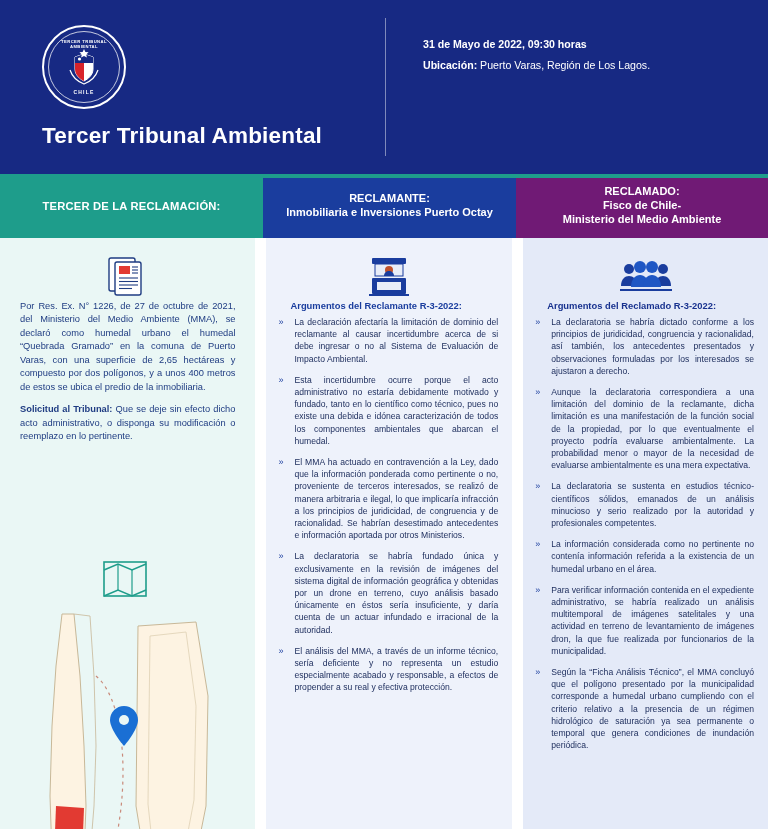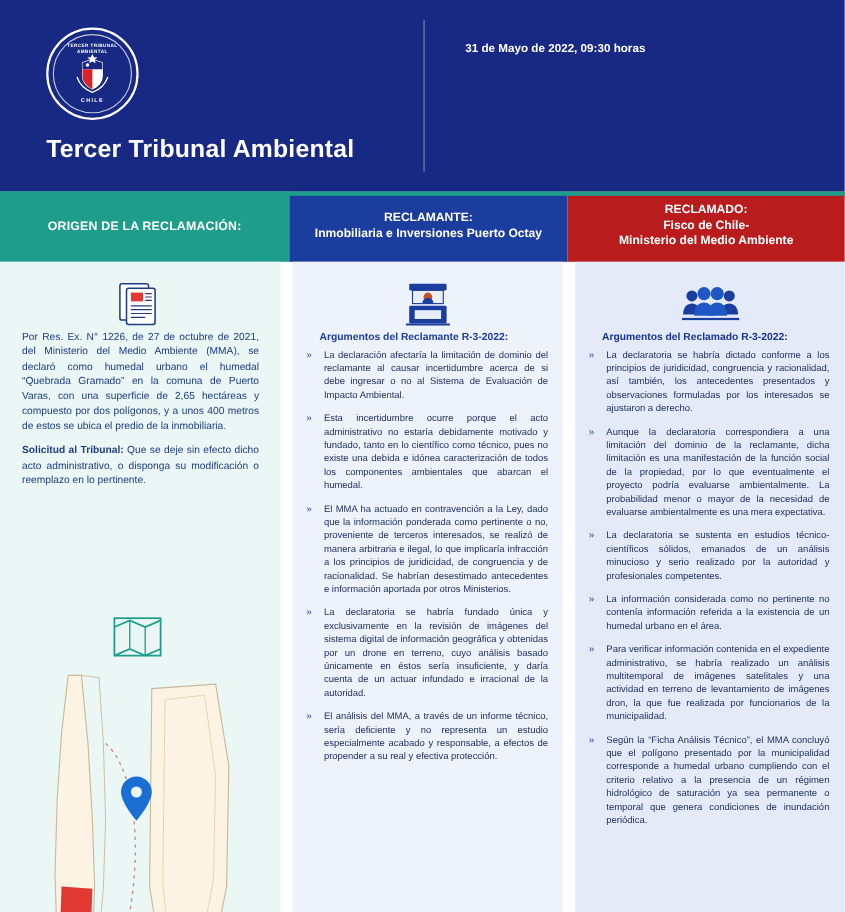--- a/index.html
+++ b/index.html
@@ -105,21 +105,21 @@
   .ch {
     display: flex; align-items: center; justify-content: center;
     text-align: center;
     color: #ffffff;
     font-weight: bold;
     line-height: 1.25;
     padding: 0 10px;
   }
   .ch1 { width: 263px; background: #1e9d8b; font-size: 11.2px; letter-spacing: .2px; }
   .ch2 { width: 253px; background: #1a3d9e; font-size: 11px; }
-  .ch3 { width: 252px; background: #b91c1c; font-size: 11px; }
+  .ch3 { width: 252px; background: #701a75; font-size: 11px; }
 
   
   .cols { display: flex; width: 100%; height: 678px; gap: 11px; }
   .col1 { width: 263px; background: #eaf7f5; position: relative; }
   .col2 { width: 253px; background: #eef2fb; position: relative; }
   .col3 { width: 252px; background: #e4eaf8; position: relative; }
 
   .icon-row {
     display: flex; align-items: center; justify-content: center;
     height: 62px;
@@ -227,28 +227,32 @@
         </div>
       </div>
       <div class="tribunal-title">Tercer Tribunal Ambiental</div>
     </div>
 
     <div class="header-divider"></div>
 
     <div class="header-right">
       <div class="meta-block">
         <div class="meta-line meta-date">31 de Mayo de 2022, 09:30 horas</div>
+        <div class="meta-line">
+          <b>Ubicación:</b>
+          <span class="val">Puerto Varas, Región de Los Lagos.</span>
+        </div>
       </div>
     </div>
   </div>
   <div class="teal-bar"></div>
 
   <div class="col-heads">
     <div class="ch ch1">
-      <span>ORIGEN DE LA RECLAMACIÓN:</span>
+      <span>TERCER DE LA RECLAMACIÓN:</span>
     </div>
     <div class="ch ch2">
       <div>
         <div>RECLAMANTE:</div>
         <div>Inmobiliaria e Inversiones Puerto Octay</div>
       </div>
     </div>
     <div class="ch ch3">
       <div>
         <div>RECLAMADO:</div>

